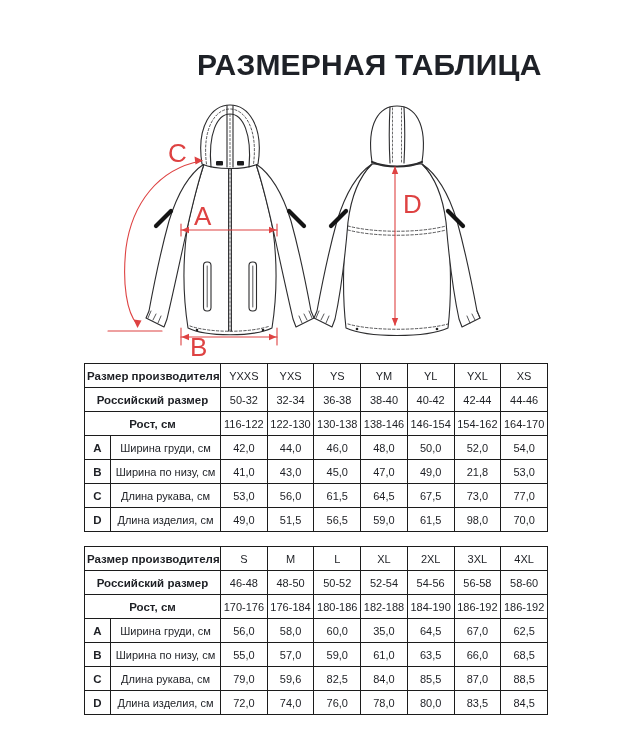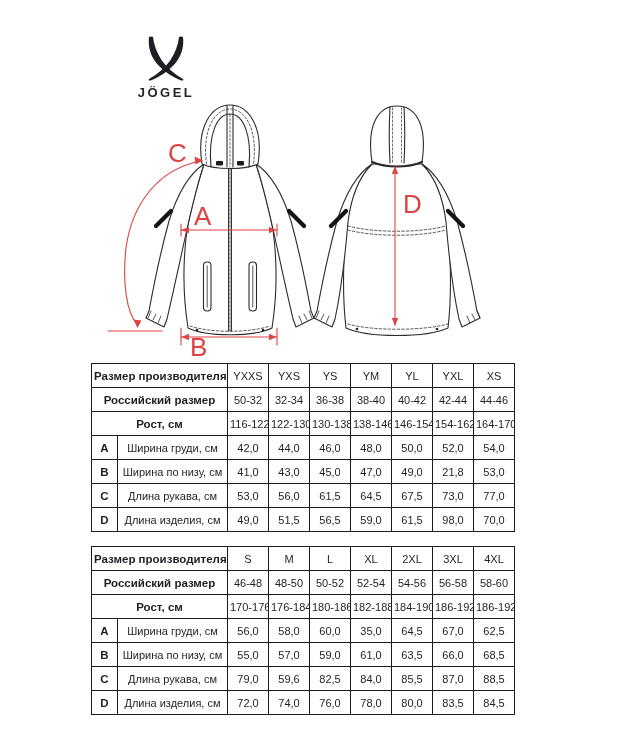--- a/index.html
+++ b/index.html
@@ -14,48 +14,42 @@
   .logo-text { margin-top:3px; font-size:13px; font-weight:bold; letter-spacing:2.5px; color:#23252a; }
   .title {
     position:absolute; left:197px; top:48px; margin:0;
     font-size:30px; font-weight:bold; color:#1e2127; letter-spacing:0.2px; white-space:nowrap;
   }
   
   .diagram { position:absolute; left:100px; top:98px; }
   .diagram text { font-family:"Liberation Sans","DejaVu Sans",sans-serif; }
   
   table.size-table {
-    position:absolute; left:91px; width:424px;
+    position:absolute; left:84px; width:464px;
     border-collapse:collapse; table-layout:fixed;
     font-size:11px; color:#1d1f24;
   }
   table.size-table.t1 { top:363px; }
   table.size-table.t2 { top:546px; }
   table.size-table td {
     border:1px solid #1c1c1c; height:23px; padding:0 2px;
     text-align:center; vertical-align:middle; overflow:hidden; white-space:nowrap;
   }
   td.hlabel { font-weight:bold; font-size:11.5px; }
   td.hval   { font-weight:normal; }
   td.letter { font-weight:bold; font-size:11.5px; }
   td.mlabel { text-align:left; padding-left:9px; font-weight:normal; }
 </style>
 </head>
 <body>
 
 <div class="page">
 
-  <div class="logo">
-    <svg width="54" height="46" viewBox="0 0 54 46" aria-hidden="true">
-      <path fill="#1d1f24" d="M 10,1 C 8,18 17,33 41,44 C 43.5,45 45,44.5 44,43 C 26,33 16,18 14,1 C 12.7,0.2 11.3,0.2 10,1 Z"></path>
-      <path fill="#1d1f24" d="M 44,1 C 46,18 37,33 13,44 C 10.5,45 9,44.5 10,43 C 28,33 38,18 40,1 C 41.3,0.2 42.7,0.2 44,1 Z"></path>
-    </svg>
-    <div class="logo-text">JÖGEL</div>
-  </div>
-
+
+  <h1 class="title">РАЗМЕРНАЯ ТАБЛИЦА</h1>
 
   <svg class="diagram" width="424" height="262" viewBox="0 0 424 262">
     <g stroke="#2c2c2e" stroke-width="1.1" fill="none" stroke-linecap="round" stroke-linejoin="round">
 
       <g>
 
         <path fill="#ffffff" d="M 104,66 C 97,88 91,110 87,132 C 83,162 83,198 88,230 C 106,239 154,239 172,230 C 177,198 177,162 173,132 C 169,110 163,88 156,66 Z"></path>
 
         <path fill="#ffffff" d="M 104,66 C 89,76 77,97 69,123 C 61,152 54,186 49,213 L 46,220 L 64,229 L 67,221 C 74,191 81,158 87,131 C 92,109 97,87 104,66 Z"></path>
 

